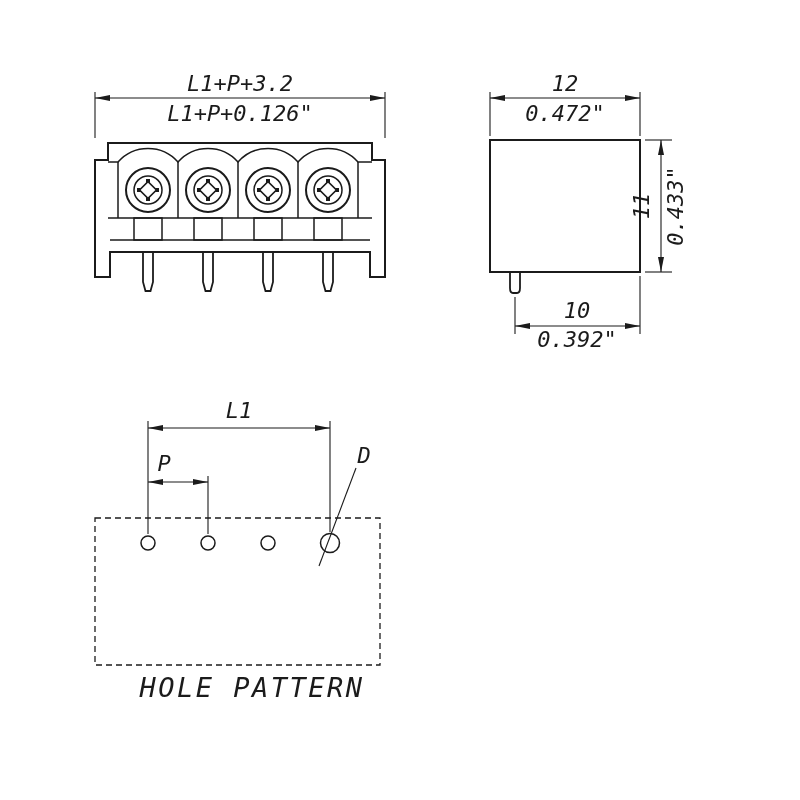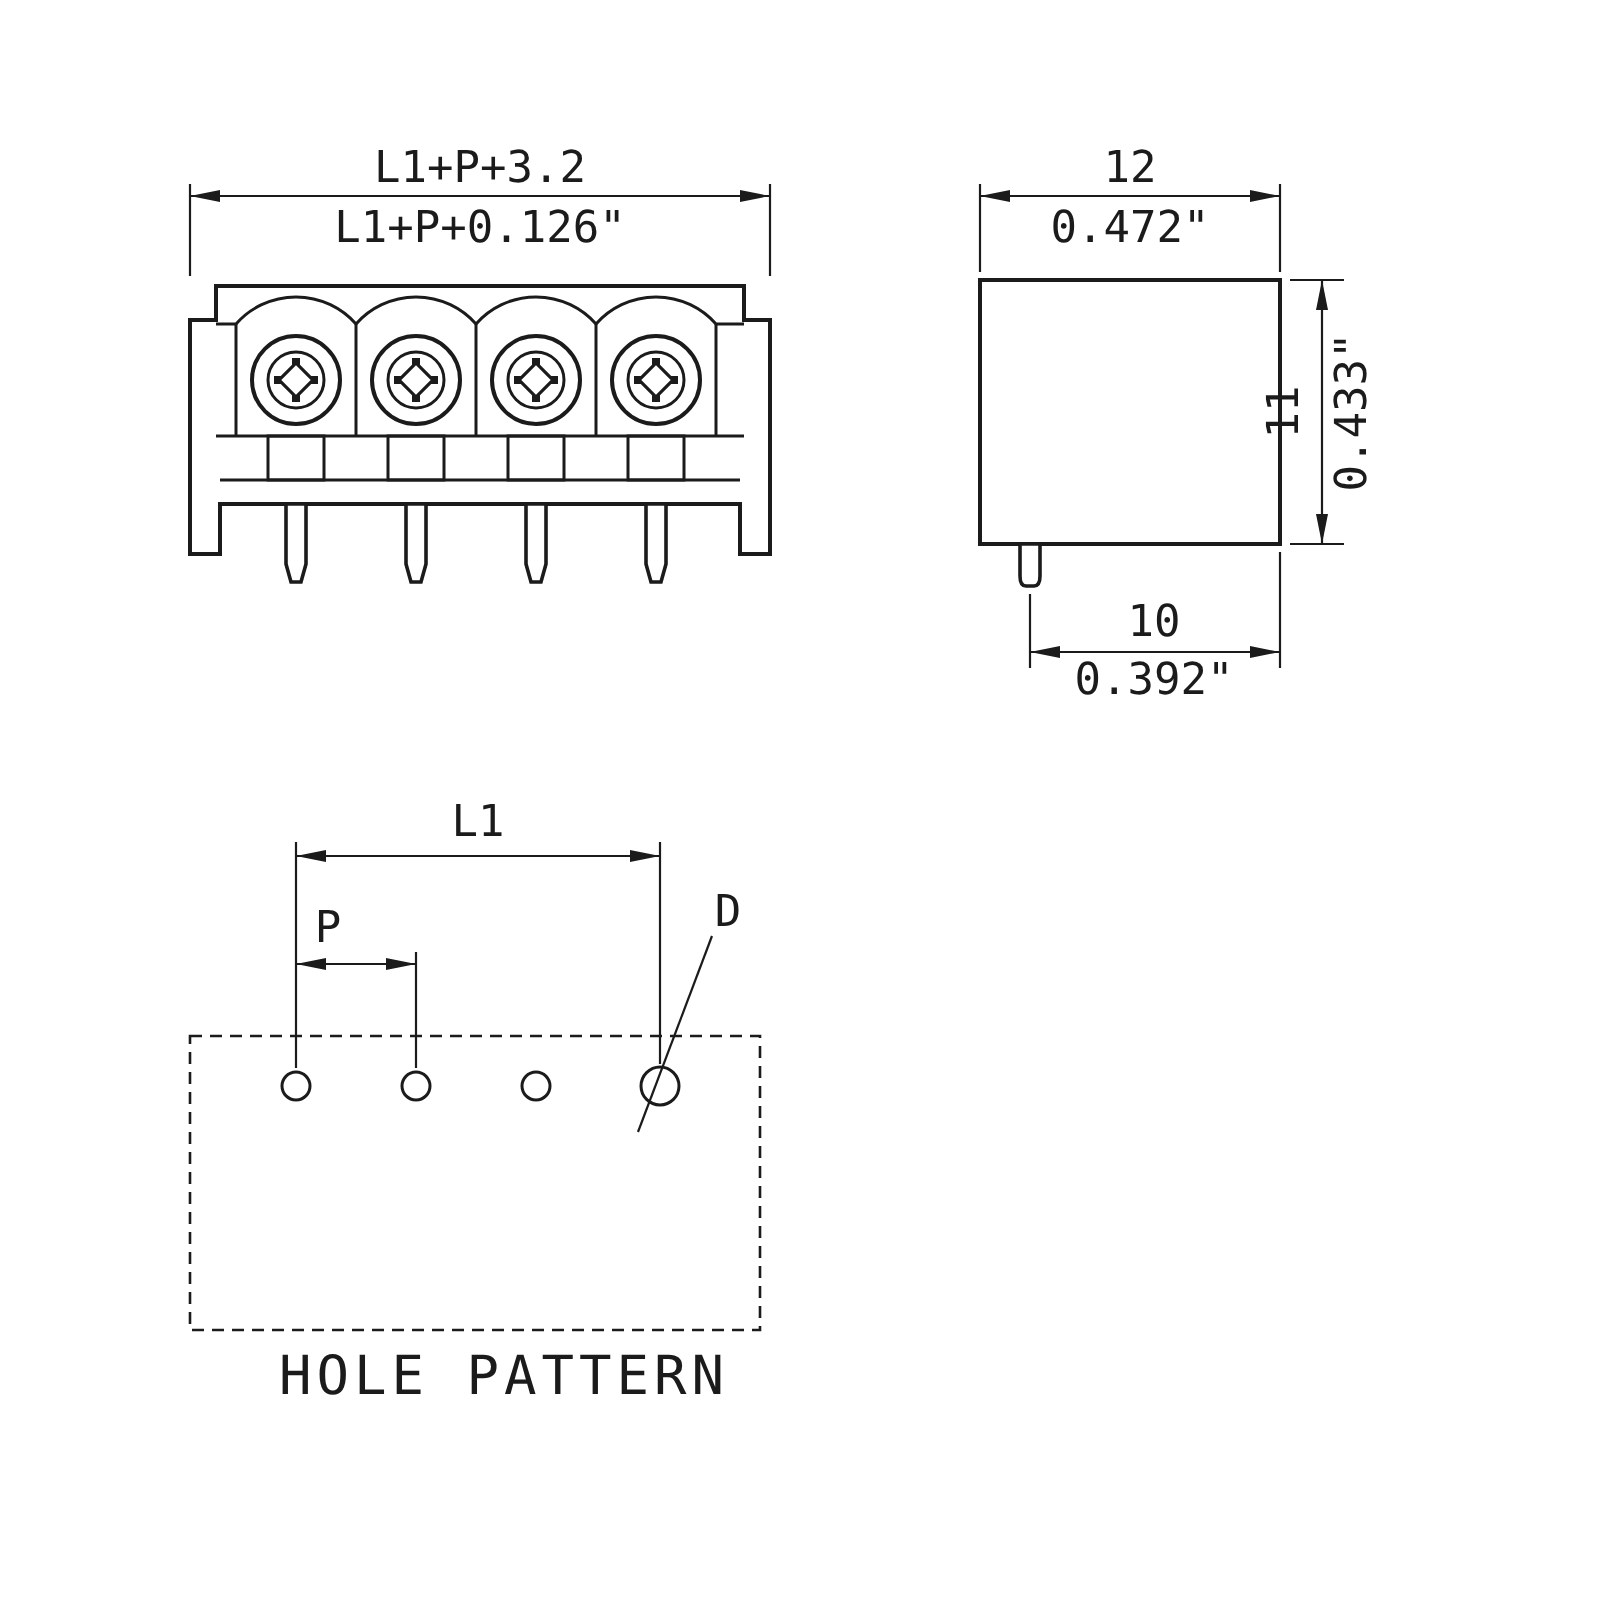--- a/index.html
+++ b/index.html
@@ -8,20 +8,21 @@
     background: #ffffff;
     width: 800px;
     height: 800px;
     overflow: hidden;
   }
   .canvas {
     position: relative;
     width: 800px;
     height: 704px;
     background: #ffffff;
+    font-style: italic;
   }
   svg { display: block; }
   .ln   { stroke: #1b1b1b; fill: none; stroke-width: 2;   stroke-linejoin: miter; }
   .ln15 { stroke: #1b1b1b; fill: none; stroke-width: 1.5; }
   .dim  { stroke: #1b1b1b; fill: none; stroke-width: 1.1; }
   .ext  { stroke: #1b1b1b; fill: none; stroke-width: 1.1; }
   .thick{ stroke: #1b1b1b; fill: none; stroke-width: 4;   }
   .whitefill { fill: #ffffff; stroke: #1b1b1b; }
   .dimtext {
     font-family: "DejaVu Sans Mono", monospace;

